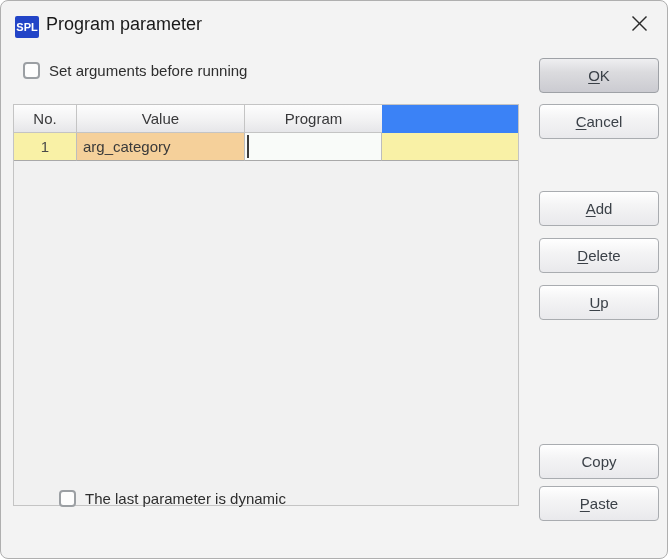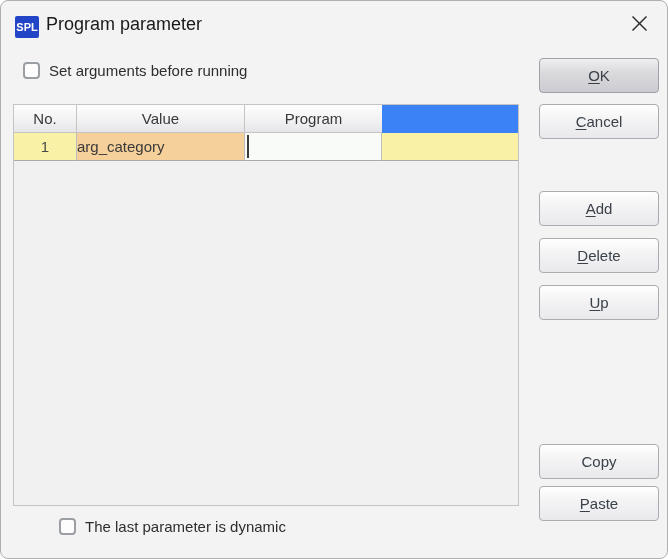--- a/index.html
+++ b/index.html
@@ -18,21 +18,21 @@
     display:flex;align-items:center;justify-content:center;
   }
   .title{position:absolute;left:45px;top:13px;font-size:18px;color:#1A1A1A;white-space:nowrap;}
   .close-btn{
     position:absolute;right:8px;top:4px;width:40px;height:36px;
     display:flex;align-items:center;justify-content:center;cursor:pointer;background:transparent;border:none;
   }
   
   .cb-row{position:absolute;left:22px;display:flex;align-items:center;gap:9px;}
   .cb-row.top{top:61px;}
-  .cb-row.bottom{top:517px;padding-left:36px;}
+  .cb-row.bottom{top:489px;padding-left:36px;}
   .checkbox{
     width:17px;height:17px;border:2px solid #9B9FA3;border-radius:4px;
     background:#FDFDFD;flex:0 0 auto;cursor:pointer;
   }
   .cb-label{font-size:15px;color:#2E2E2E;white-space:nowrap;}
   
   .ptable{
     position:absolute;left:12px;top:103px;width:506px;height:402px;
     border:1px solid #C4C4C4;background:#3b82f6;
     display:flex;flex-direction:column;
@@ -43,21 +43,21 @@
     border-right:1px solid #C4C4C4;border-bottom:1px solid #C4C4C4;
     font-size:15px;color:#38383A;display:flex;align-items:center;justify-content:center;
   }
   .th:last-child{border-right:none;}
   .td{
     border-right:1px solid #BDBDBD;border-bottom:1px solid #A9A9A9;
     font-size:15px;color:#3A3A3A;display:flex;align-items:center;
   }
   .td:last-child{border-right:none;}
   .td-no{background:#F9F1A6;justify-content:center;color:#4A4A4A;}
-  .td-name{background:#F5D09A;padding-left:0;}
+  .td-name{background:#F5D09A;padding-left:6px;}
   .td-value{background:#F9FBF9;position:relative;}
   .caret{position:absolute;left:2px;top:2px;width:2px;height:23px;background:#3A3A3A;}
   .td-remark{background:#F9F1A6;}
   .tbody-empty{flex:1 1 auto;background:#F1F1F1;}
   
   .btn{
     position:absolute;left:538px;width:120px;height:35px;
     border:1px solid #A9ACB0;border-radius:4px;
     background:linear-gradient(180deg,#FFFFFF 0%,#F4F4F5 40%,#E9E9EC 100%);
     font-family:"Liberation Sans",sans-serif;font-size:15px;color:#3B4148;

